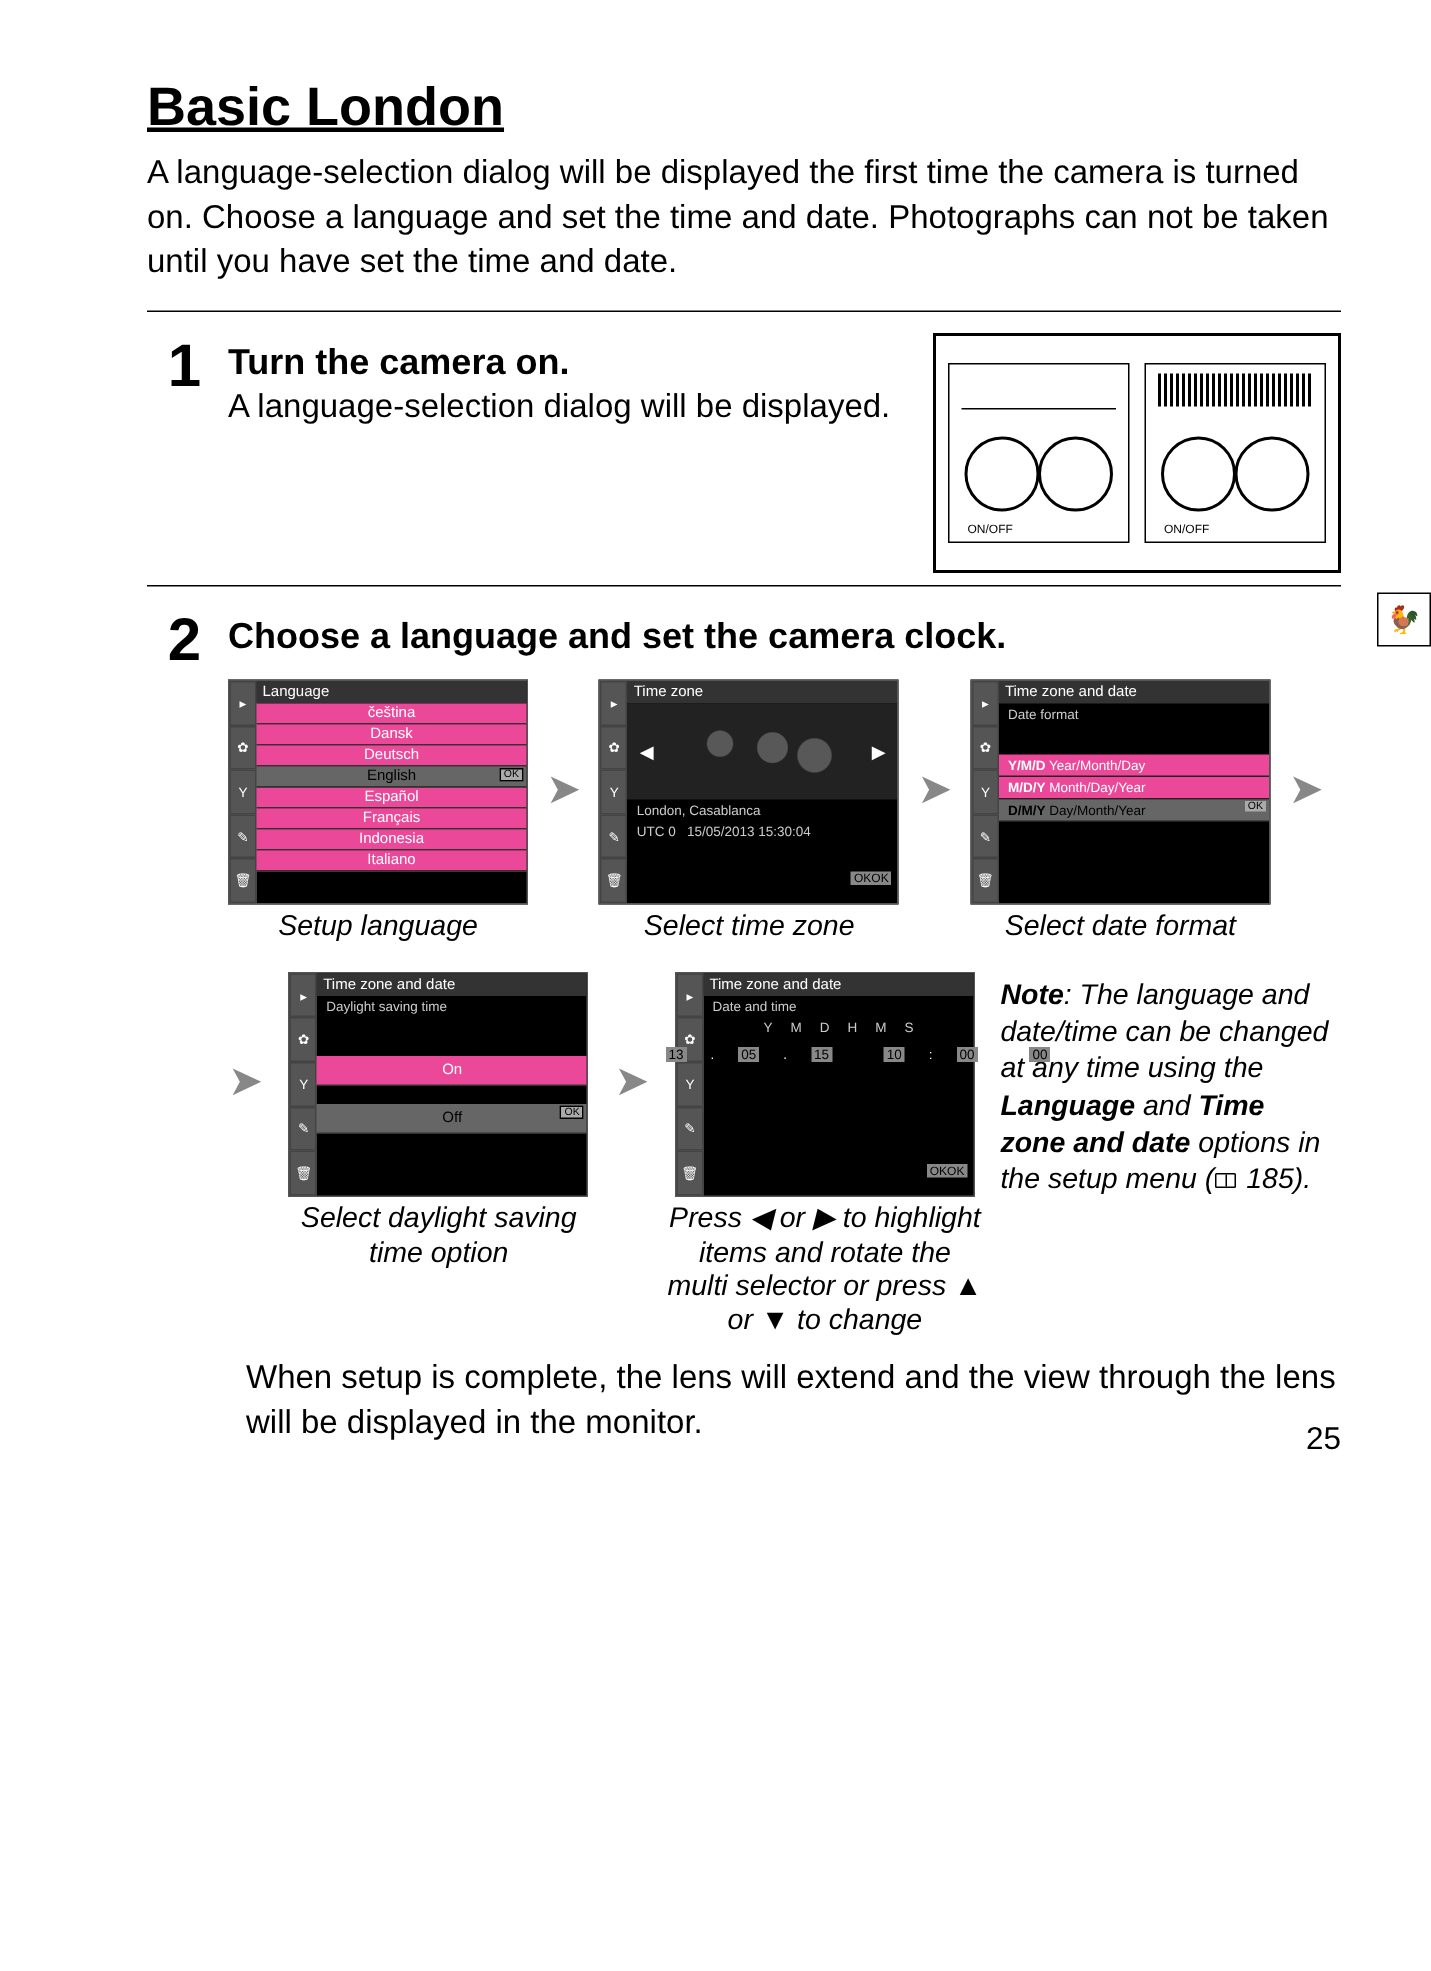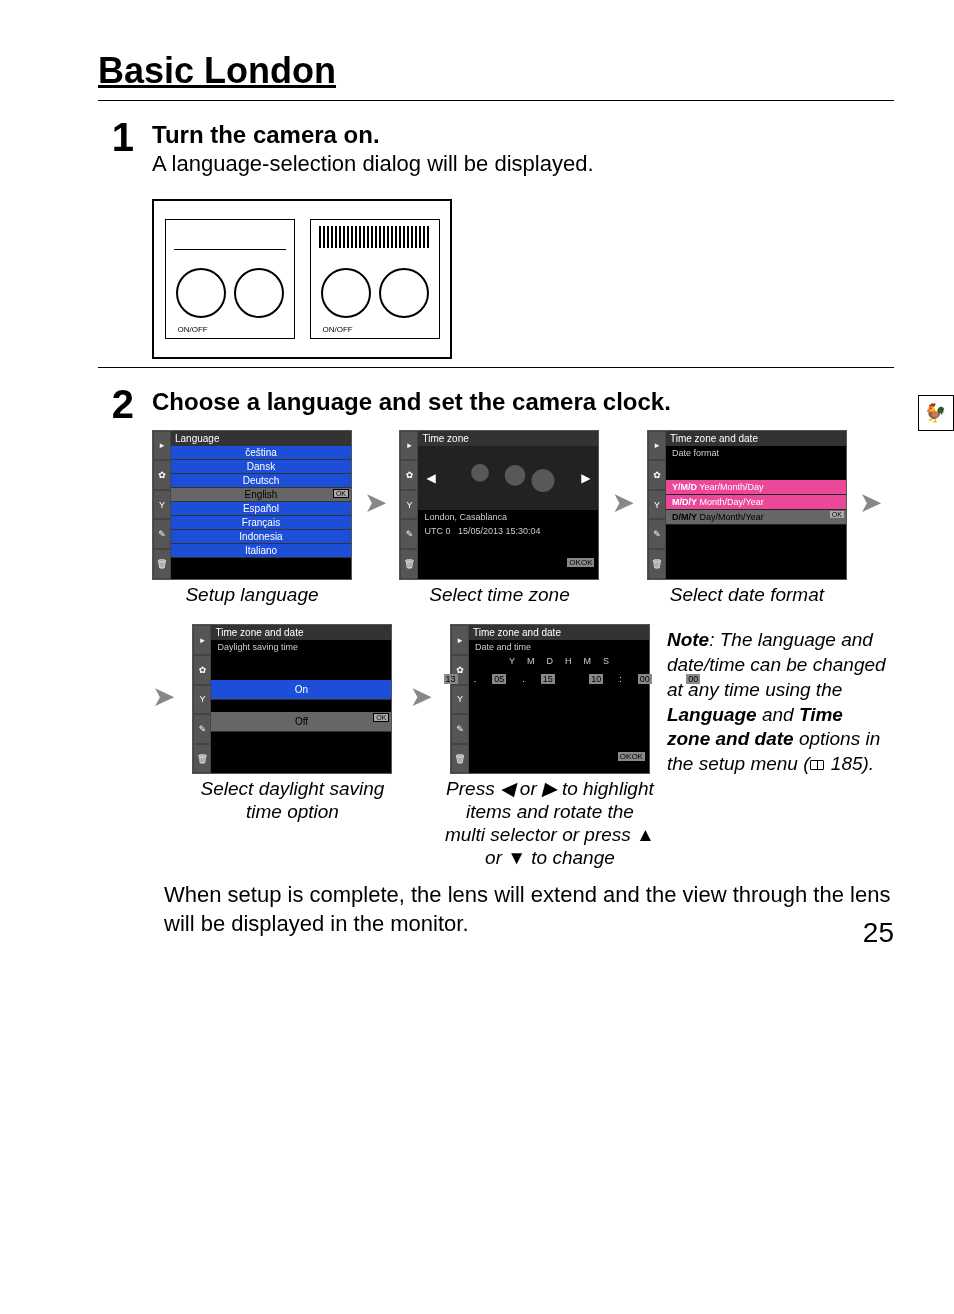--- a/index.html
+++ b/index.html
@@ -6,72 +6,73 @@
   body { font-family: "Myriad Pro", "Segoe UI", Arial, sans-serif; color: #000; background: #fff; width: 954px; height: 1314px; position: relative; }
   .page { padding: 50px 60px 40px 98px; position: relative; }
   .title { font-size: 36px; font-weight: bold; text-decoration: underline; margin-bottom: 8px; }
   .intro { font-size: 22px; line-height: 1.35; margin-bottom: 18px; }
   .sep { border: none; border-top: 1px solid #000; margin: 8px 0 14px 0; }
   .step { display: flex; gap: 18px; align-items: flex-start; }
   .stepnum { font-size: 40px; font-weight: bold; min-width: 36px; text-align: right; line-height: 1; margin-top: 2px; }
   .stepbody { flex: 1; }
   .stephead { font-size: 24px; font-weight: bold; margin-top: 6px; }
   .steptext { font-size: 22px; line-height: 1.35; }
-  .step1 { display: flex; gap: 20px; align-items: flex-start; flex-direction: column; }
+  .step1 { display: flex; gap: 20px; align-items: flex-start; }
   .step1 .stepcontent { flex: 1; }
-  .camera-box { width: 300px; height: 160px; border: 2px solid #000; display:flex; align-items:center; justify-content:space-around; padding:8px; gap:10px; }
+  .camera-box { width: 272px; height: 160px; border: 2px solid #000; display:flex; align-items:center; justify-content:space-around; padding:8px; gap:10px; }
   .camera-ill { width: 130px; height: 120px; border:1px solid #000; position:relative; background:#fff; }
   .camera-ill .lens { position:absolute; width:50px; height:50px; border:2px solid #000; border-radius:50%; bottom:20px; }
   .camera-ill .lens.left { left:10px; }
   .camera-ill .lens.right { right:10px; }
   .camera-ill .top { position:absolute; top:6px; left:8px; right:8px; height:24px; border-bottom:1px solid #000;}
   .camera-ill .hatch { position:absolute; top:6px; left:8px; right:8px; height:22px; background: repeating-linear-gradient(90deg,#000 0,#000 2px,#fff 2px,#fff 4px);}
   .camera-ill .label { position:absolute; font-size:8px; bottom:4px; left:12px;}
   .ok-btn { display:inline-block; width:18px; height:14px; border:1.5px solid #000; border-radius:9px; font-size:8px; line-height:12px; text-align:center; vertical-align:middle; }
   .screens-row { display: flex; align-items: flex-start; gap: 12px; margin-top: 14px; }
   .screens-col { display: flex; flex-direction: column; align-items: center; }
   .arrow-right { font-size: 28px; color: #888; margin-top: 56px; }
   .screen { width: 200px; height: 150px; background: #000; color: #fff; font-size: 10px; position: relative; border: 1px solid #555;}
   .screen .sidebar { position:absolute; left:0; top:0; bottom:0; width:18px; background:linear-gradient(#666,#777); display:flex; flex-direction:column; }
   .screen .sidebar .sicon { flex:1; border:1px solid #444; display:flex; align-items:center; justify-content:center; font-size:9px; background:#555;}
   .screen .content { position:absolute; left:18px; right:0; top:0; bottom:0; }
   .screen .titlebar { background:#333; color:#fff; padding:2px 4px; font-size:10px; }
-  .screen .row { border-bottom:1px solid #333; padding:1px 4px; font-size:10px; background:#1d4ed8; text-align:center;}
+  .screen .row { border-bottom:1px solid #333; padding:1px 4px; font-size:10px; background:#ec4899; text-align:center;}
   .screen .row.sel { background:#666; color:#000; position:relative;}
   .screen .row.sel .okbadge { position:absolute; right:2px; top:1px; background:#aaa; color:#000; font-size:7px; padding:0 2px; border:1px solid #000;}
   .caption { font-style: italic; font-size: 19px; text-align: center; margin-top: 4px; line-height: 1.2; max-width: 210px; }
   .map { width:100%; height:64px; background:#222; position:relative; display:flex; align-items:center; justify-content:space-between; padding:0 8px;}
   .map::after { content:""; position:absolute; inset:6px 20px; background:radial-gradient(circle at 30% 40%, #666 8%, transparent 9%), radial-gradient(circle at 55% 45%, #666 12%, transparent 13%), radial-gradient(circle at 75% 55%, #666 10%, transparent 11%); opacity:0.8;}
   .tri-l, .tri-r { font-size:12px; }
   .screen .info { font-size:9px; padding:2px 6px; color:#ccc;}
   .screen .okok { position:absolute; right:4px; bottom:12px; font-size:8px; background:#888; color:#000; padding:0 2px;}
   .note-block { font-size: 19px; line-height: 1.3; max-width: 220px; padding-top: 4px; }
   .note-block .nb { font-weight: bold; font-style: italic; }
   .note-block .bold { font-weight: bold; font-style: italic; }
   .book-icon { display:inline-block; width:14px; height:10px; border:1px solid #000; border-radius:1px; vertical-align:middle; position:relative; margin-right:2px;}
   .book-icon::after { content:""; position:absolute; left:50%; top:0; bottom:0; width:1px; background:#000;}
   .closing { font-size: 22px; line-height: 1.35; margin-top: 10px; padding-left: 66px;}
-  .pagenum { position: absolute; bottom: 30px; right: 60px; font-size: 28px; }
+  .pagenum { position: absolute; bottom: 30px; right: 60px; font-size: 21px; }
   .side-tab { position: absolute; right: 0; top: 395px; width: 36px; height: 36px; border: 1px solid #000; background:#fff; display:flex; align-items:center; justify-content:center; font-size:18px;}
   .row3 { display:flex; align-items:flex-start; gap:12px; margin-top:18px;}
   .screen .optrow { padding:2px 6px; font-size:9px; border-bottom:1px solid #222; background:#ec4899;}
   .screen .optrow.sel { background:#666; color:#000; position:relative;}
   .screen .optrow.sel .okbadge { position:absolute; right:2px; top:1px; background:#aaa; color:#000; font-size:7px; padding:0 2px;}
   .datetime-row { display:flex; gap:16px; justify-content:center; font-size:9px; padding:6px 4px; color:#fff;}
   .datetime-lbl { display:flex; gap:12px; justify-content:center; font-size:9px; padding:2px 4px; color:#ccc;}
   .dtbox { background:#888; color:#000; padding:0 2px; }
 </style>
 </head>
 <body>
 
 <div class="side-tab">🐓</div>
 
 <div class="page">
 
   <h1 class="title">Basic London</h1>
+  <p class="intro">A language-selection dialog will be displayed the first time the camera is turned on. Choose a language and set the time and date. Photographs can not be taken until you have set the time and date.</p>
 
   <hr class="sep">
 
   <div class="step">
     <div class="stepnum">1</div>
     <div class="stepbody step1">
       <div class="stepcontent">
         <div class="stephead">Turn the camera on.</div>
         <div class="steptext">A language-selection dialog will be displayed.</div>
       </div>

